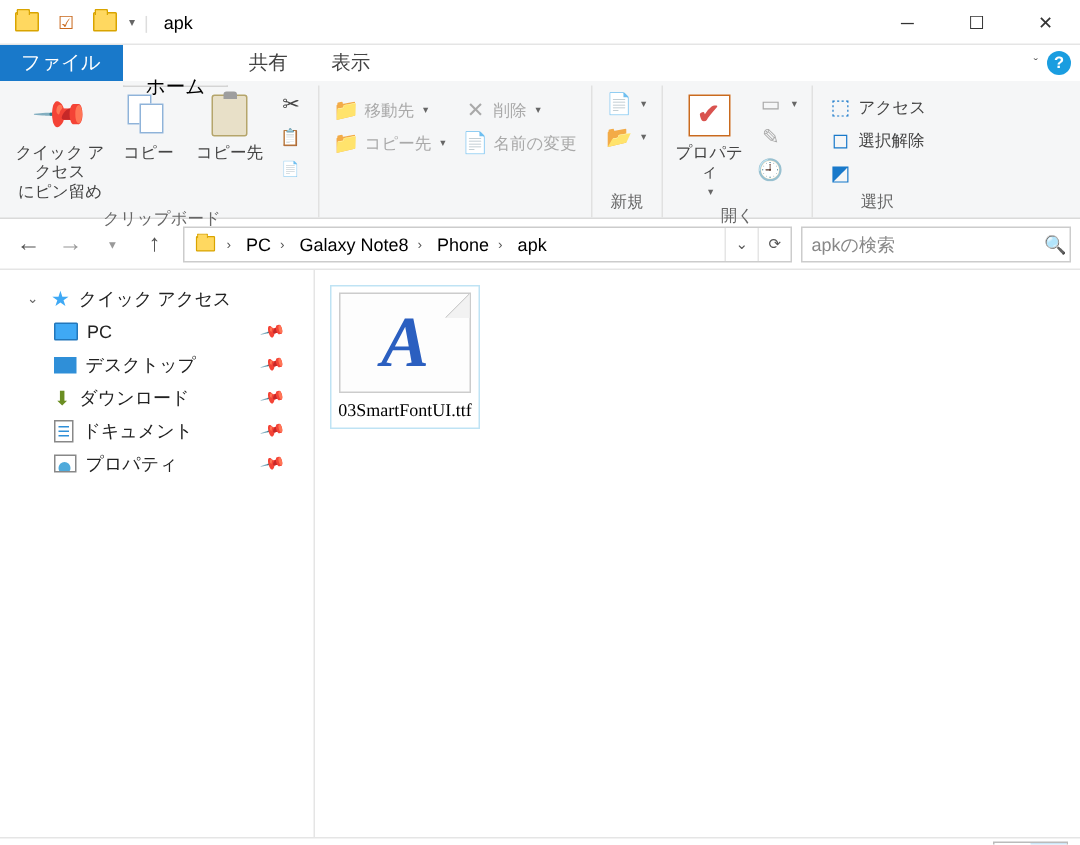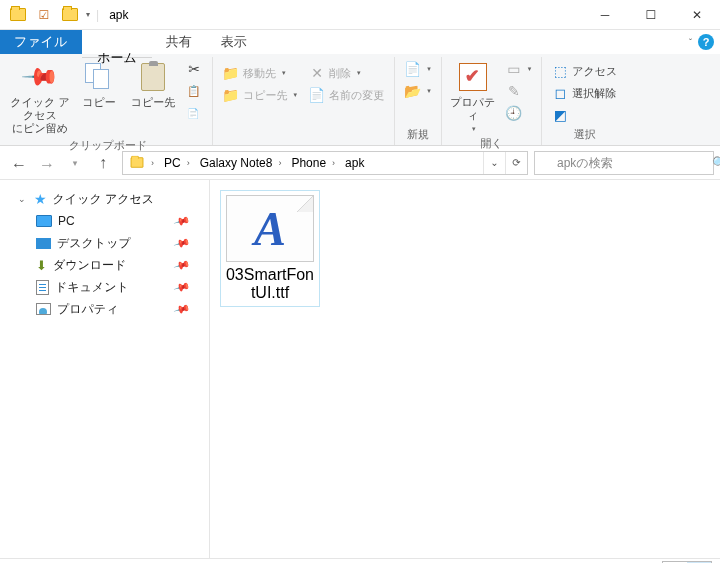--- a/index.html
+++ b/index.html
@@ -56,21 +56,21 @@
 
 
 .navrow { height: 34px; display: flex; align-items: center; padding: 4px 6px; gap: 2px; border-bottom: 1px solid #e5e5e5; }
 .navbtn { width: 26px; height: 26px; display: flex; align-items: center; justify-content: center; color: #999; font-size: 16px; }
 .navbtn.enabled { color: #555; }
 .addressbar { flex: 1; height: 24px; border: 1px solid #cccccc; display: flex; align-items: center; background: #fff; margin: 0 4px; }
 .addressbar .seg { padding: 0 2px 0 6px; display: flex; align-items: center; height: 100%; font-size: 12px; }
 .addressbar .seg-ar { padding: 0 4px; font-size: 9px; color: #555; }
 .addressbar .right-ctl { margin-left: auto; display: flex; }
 .addressbar .right-ctl div { width: 22px; height: 22px; display: flex; align-items: center; justify-content: center; color: #555; border-left: 1px solid #e5e5e5; font-size: 10px; }
-.searchbox { width: 180px; height: 24px; border: 1px solid #cccccc; display: flex; align-items: center; padding: 0 22px; color: #777; }
+.searchbox { width: 180px; height: 24px; border: 1px solid #cccccc; display: flex; align-items: center; padding: 0 6px; color: #777; }
 .searchbox input { border: none; outline: none; flex: 1; font-size: 12px; color: #555; background: transparent; }
 .searchbox input::placeholder { color: #888; }
 
 
 .body { display: flex; height: 378px; }
 .sidebar { width: 210px; border-right: 1px solid #e5e5e5; padding: 8px 4px; }
 .tree-item { display: flex; align-items: center; height: 22px; padding-left: 14px; gap: 6px; font-size: 12px; color: #222; }
 .tree-item.child { padding-left: 32px; }
 .tree-item .pin { margin-left: auto; margin-right: 16px; color: #bbb; font-size: 11px; transform: rotate(30deg); }
 .tree-item .exp { width: 10px; font-size: 9px; color: #666; }
@@ -82,21 +82,21 @@
 .doc-ico::after { content: ""; position: absolute; top: 3px; left: 2px; right: 2px; height: 1px; background: #2f8fd8; box-shadow: 0 3px 0 #2f8fd8, 0 6px 0 #2f8fd8; }
 .pic-ico { width: 15px; height: 12px; background: #fff; border: 1px solid #888; position: relative; overflow: hidden; }
 .pic-ico::after { content: ""; position: absolute; bottom: -2px; left: 2px; width: 8px; height: 8px; background: #4faadb; border-radius: 50%; }
 
 
 .content { flex: 1; padding: 10px; }
 .file-item { width: 100px; border: 1px solid #bfe3f4; padding: 4px; display: flex; flex-direction: column; align-items: center; gap: 4px; }
 .file-thumb { width: 88px; height: 67px; background: #fdfdfd; border: 1px solid #ccc; position: relative; display: flex; align-items: center; justify-content: center; }
 .file-thumb::after { content: ""; position: absolute; top: 0; right: 0; width: 16px; height: 16px; background: linear-gradient(135deg, transparent 48%, #ccc 49%, #f2f2f2 52%); }
 .file-thumb .A { font-family: "Times New Roman", serif; font-size: 48px; color: #2b5fc0; font-style: italic; font-weight: bold; line-height: 1; }
-.file-name { font-size: 16px; text-align: center; word-break: break-all; }
+.file-name { font-size: 12px; text-align: center; word-break: break-all; font-family: Liberation Serif, serif; }
 
 
 .statusbar { height: 24px; border-top: 1px solid #e5e5e5; display: flex; align-items: center; padding: 0 8px; font-size: 11px; color: #555; }
 .statusbar .spacer { flex: 1; }
 .view-toggle { display: flex; border: 1px solid #bbb; }
 .view-toggle div { width: 24px; height: 18px; display: flex; align-items: center; justify-content: center; font-size: 11px; color: #555; }
 .view-toggle div.active { background: #cde6f7; }
 </style>
 </head>
 <body>

